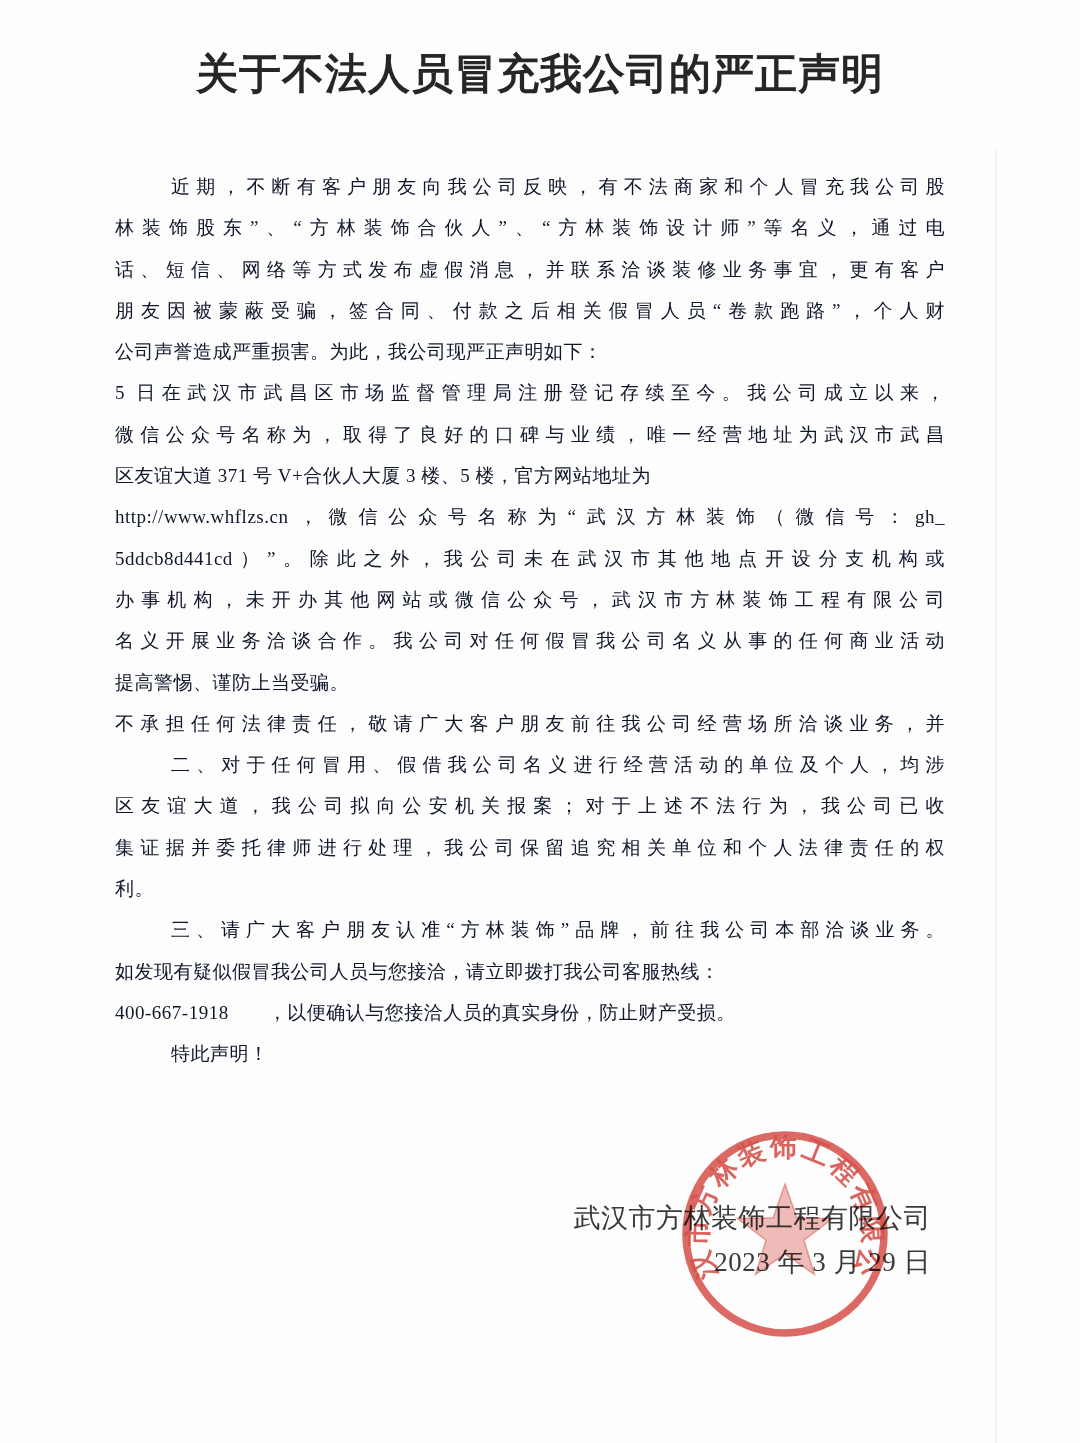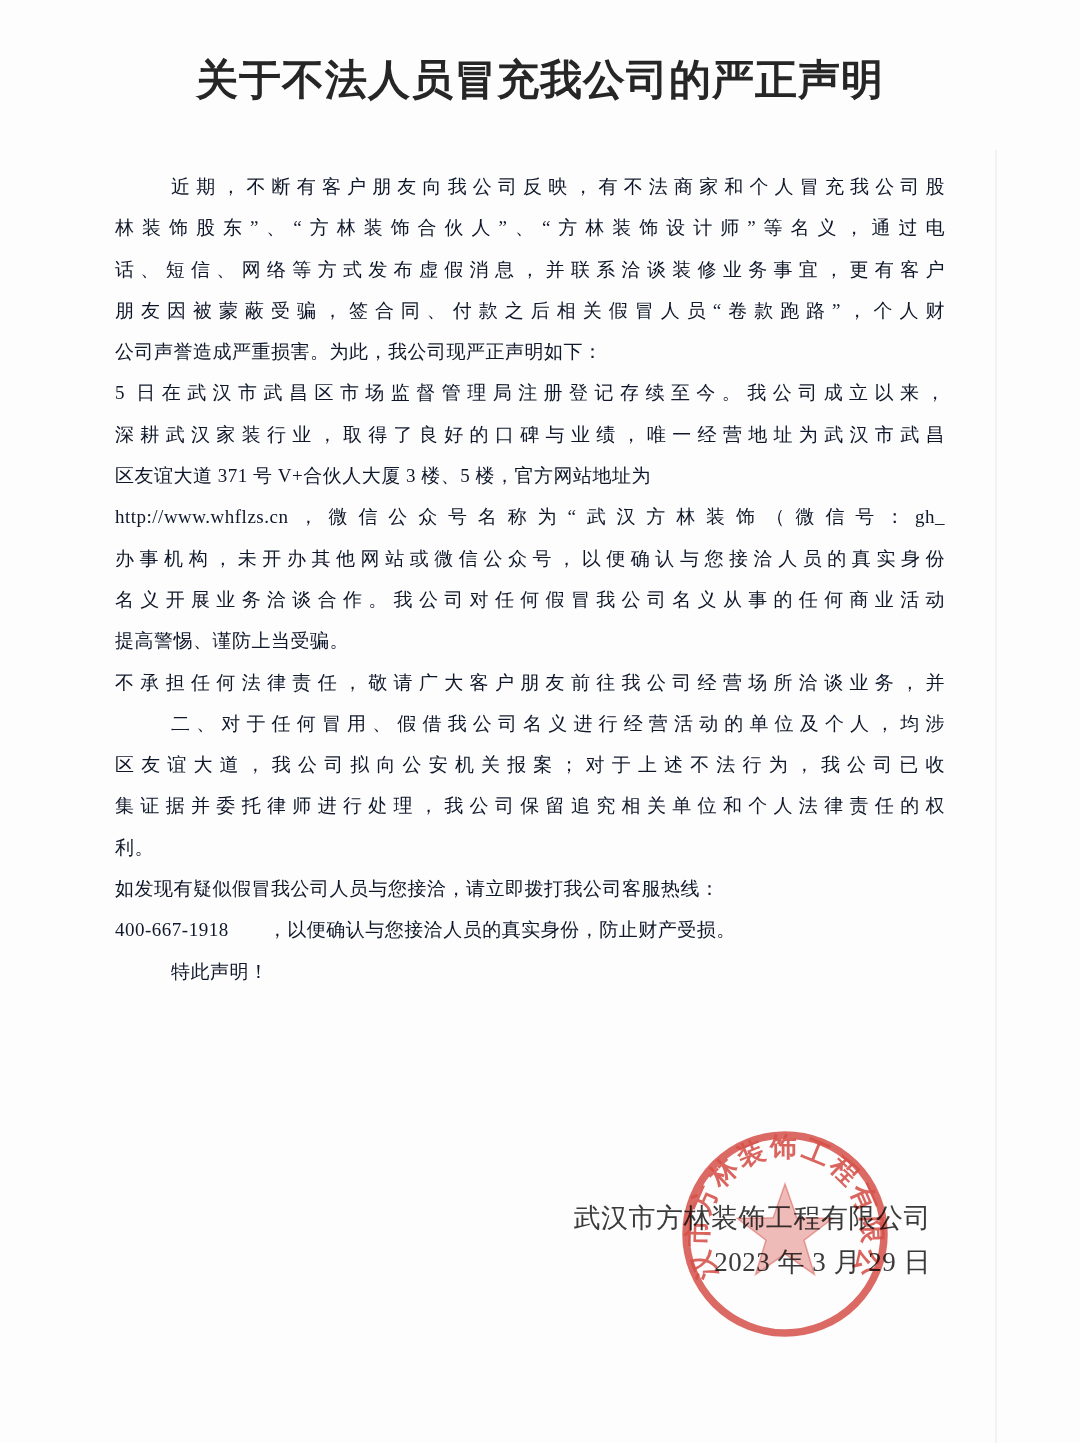--- a/index.html
+++ b/index.html
@@ -6,21 +6,21 @@
   .page{
     position:relative;
     width:1080px;height:1443px;
     background:#fdfdfd;
     font-family:"Liberation Serif","DejaVu Serif",serif;
     color:#3a3a3a;
     overflow:hidden;
   }
   .title{
     position:absolute;
-    top:52px;left:0;width:1080px;
+    top:46px;left:0;width:1080px;
     margin:0;
     text-align:center;
     font-size:42px;
     font-weight:bold;
     color:#262626;
     letter-spacing:1px;
   }
   .body{
     position:absolute;
     top:166px;left:115px;width:830px;
@@ -97,31 +97,33 @@
 
   <h1 class="title">关于不法人员冒充我公司的严正声明</h1>
 
   <div class="body">
       <div class="line indent fill">近期，不断有客户朋友向我公司反映，有不法商家和个人冒充我公司股</div>
       <div class="line fill">林装饰股东”、“方林装饰合伙人”、“方林装饰设计师”等名义，通过电</div>
       <div class="line fill">话、短信、网络等方式发布虚假消息，并联系洽谈装修业务事宜，更有客户</div>
       <div class="line fill">朋友因被蒙蔽受骗，签合同、付款之后相关假冒人员“卷款跑路”，个人财</div>
       <div class="line">公司声誉造成严重损害。为此，我公司现严正声明如下：</div>
       <div class="line fill">5 日在武汉市武昌区市场监督管理局注册登记存续至今。我公司成立以来，</div>
-      <div class="line fill">深耕武汉家装行业，取得了良好的口碑与业绩，唯一经营地址为武汉市武昌</div>
+      <div class="line fill">微信公众号名称为，取得了良好的口碑与业绩，唯一经营地址为武汉市武昌</div>
       <div class="line">区友谊大道 371 号 V+合伙人大厦 3 楼、5 楼，官方网站地址为</div>
       <div class="line fill">http://www.whflzs.cn，微信公众号名称为“武汉方林装饰（微信号：gh_</div>
-      <div class="line fill">办事机构，未开办其他网站或微信公众号，以便确认与您接洽人员的真实身份</div>
+      <div class="line fill">5ddcb8d441cd）”。除此之外，我公司未在武汉市其他地点开设分支机构或</div>
+      <div class="line fill">办事机构，未开办其他网站或微信公众号，武汉市方林装饰工程有限公司</div>
       <div class="line fill">名义开展业务洽谈合作。我公司对任何假冒我公司名义从事的任何商业活动</div>
       <div class="line">提高警惕、谨防上当受骗。</div>
       <div class="line fill">不承担任何法律责任，敬请广大客户朋友前往我公司经营场所洽谈业务，并</div>
       <div class="line indent fill">二、对于任何冒用、假借我公司名义进行经营活动的单位及个人，均涉</div>
       <div class="line fill">区友谊大道，我公司拟向公安机关报案；对于上述不法行为，我公司已收</div>
       <div class="line fill">集证据并委托律师进行处理，我公司保留追究相关单位和个人法律责任的权</div>
       <div class="line">利。</div>
+      <div class="line indent fill">三、请广大客户朋友认准“方林装饰”品牌，前往我公司本部洽谈业务。</div>
       <div class="line">如发现有疑似假冒我公司人员与您接洽，请立即拨打我公司客服热线：</div>
       <div class="line">400-667-1918　　，以便确认与您接洽人员的真实身份，防止财产受损。</div>
       <div class="line indent">特此声明！</div>
     </div>
 
   <div class="sig">
     <div class="sig-line">武汉市方林装饰工程有限公司</div>
     <div class="sig-line">2023 年 3 月 29 日</div>
   </div>
 

